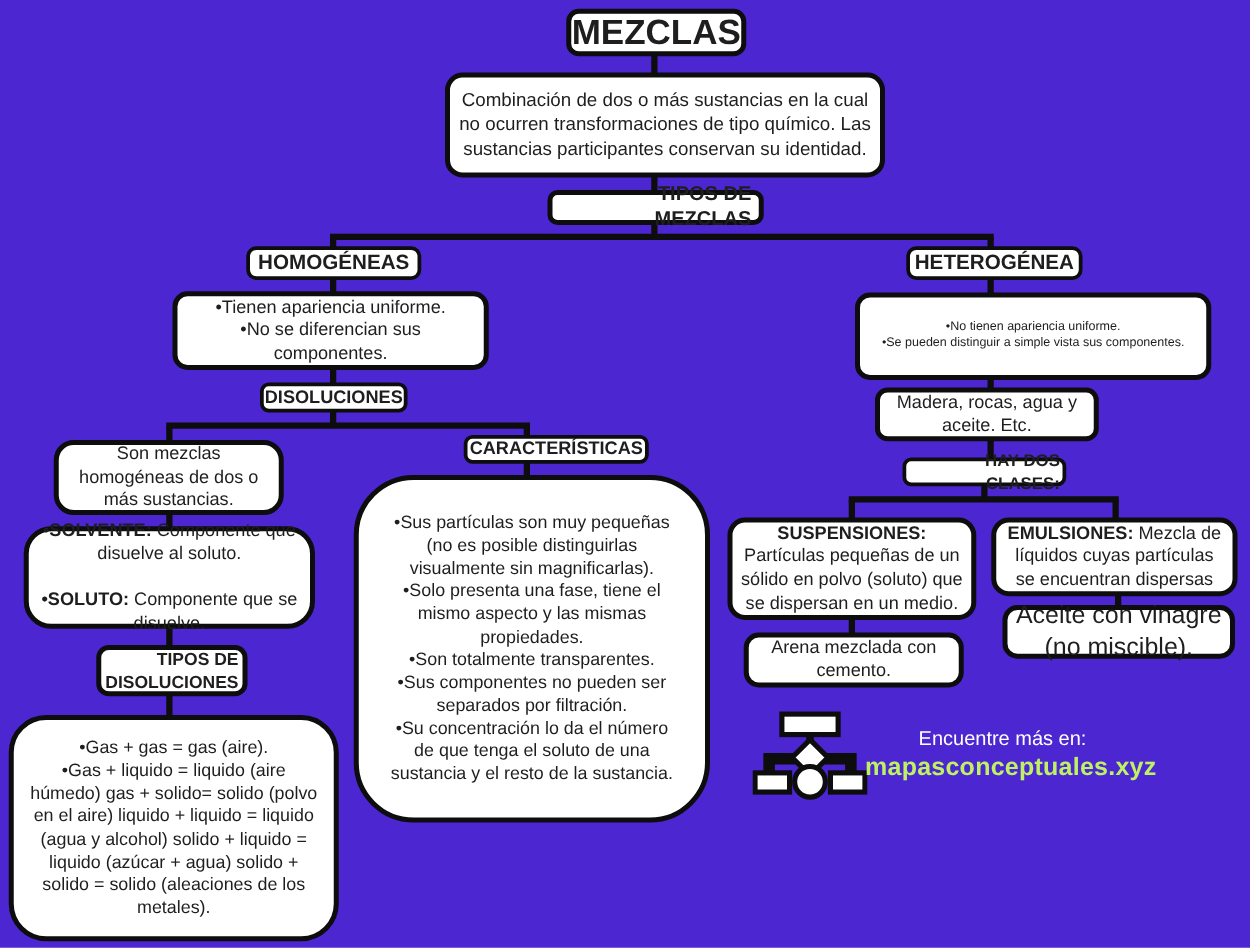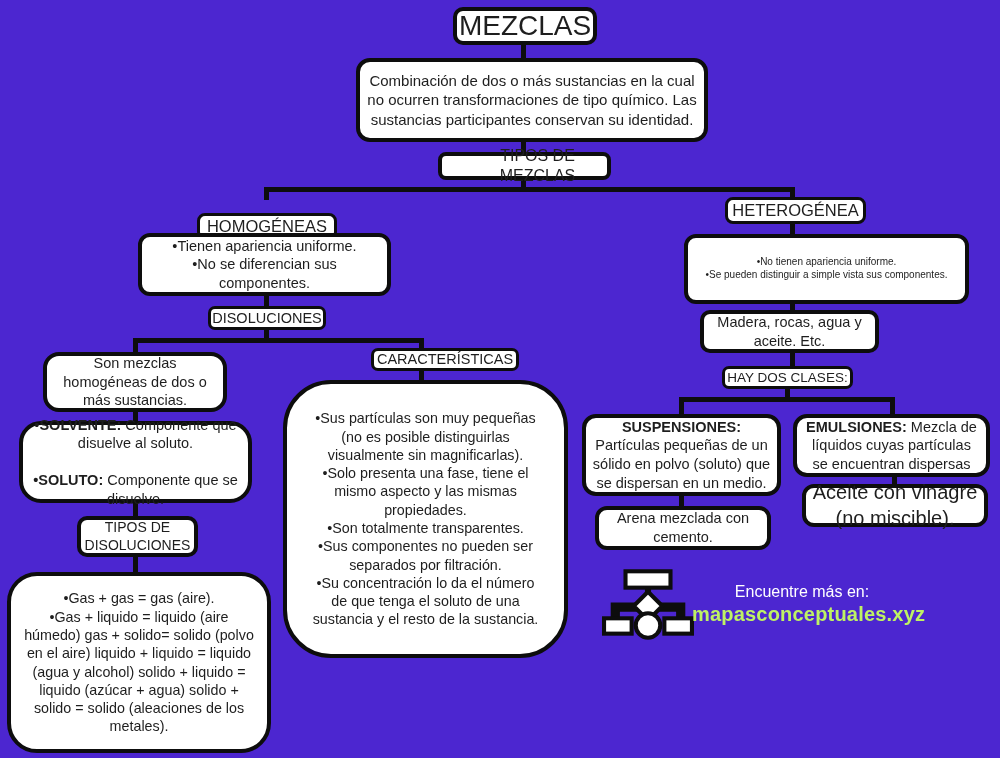--- a/index.html
+++ b/index.html
@@ -9,21 +9,21 @@
     position:relative; width:1000px; height:758px;
     background:#4c26d0; overflow:hidden;
   }
   .line { position:absolute; background:#0d0d0d; }
   .box {
     position:absolute; background:#ffffff; border:4px solid #0d0d0d;
     display:flex; align-items:center; justify-content:center;
     text-align:center; color:#1e1e1e; line-height:1.28;
     white-space:pre-line; padding:2px 6px;
   }
-  .hdr { font-weight:normal; white-space:pre-line; }
+  .hdr { font-weight:bold; white-space:pre-line;text-align:right; }
   .thin { border-width:3px; }
   b.term { font-weight:bold; }
   .bullets { width:100%; }
   .footer-text { position:absolute; text-align:center; line-height:1.25; }
   .footer-label { font-size:16px; color:#ffffff; }
   .footer-site { font-size:20px; font-weight:bold; color:#bef264; letter-spacing:0.2px; }
 </style>
 </head>
 <body>
 
@@ -54,21 +54,21 @@
   <div class="line" style="left:890px;top:400px;width:5px;height:16px;"></div>
   <div class="line" style="left:679px;top:494px;width:5px;height:14px;"></div>
   <div class="line" style="left:892px;top:475px;width:5px;height:11px;"></div>
 
   <div class="box hdr" style="left:453px;top:7px;width:144px;height:38px;border-radius:10px;font-size:28px;">MEZCLAS</div>
 
   <div class="box" style="left:356px;top:58px;width:352px;height:84px;border-radius:14px;font-size:15px;">Combinación de dos o más sustancias en la cual no ocurren transformaciones de tipo químico. Las sustancias participantes conservan su identidad.</div>
 
   <div class="box hdr" style="left:438px;top:152px;width:173px;height:28px;border-radius:8px;font-size:16px;padding-left:32px;">TIPOS DE MEZCLAS</div>
 
-  <div class="box hdr thin" style="left:197px;top:197px;width:140px;height:27px;border-radius:8px;font-size:16.5px;margin-top:16px;">HOMOGÉNEAS</div>
+  <div class="box hdr thin" style="left:197px;top:197px;width:140px;height:27px;border-radius:8px;font-size:16.5px;">HOMOGÉNEAS</div>
 
   <div class="box" style="left:138px;top:233px;width:253px;height:63px;border-radius:12px;font-size:14.5px;">•Tienen apariencia uniforme.
 •No se diferencian sus componentes.</div>
 
   <div class="box hdr thin" style="left:208px;top:306px;width:118px;height:24px;border-radius:7px;font-size:14.5px;">DISOLUCIONES</div>
 
   <div class="box" style="left:43px;top:352px;width:184px;height:60px;border-radius:16px;font-size:14.5px;">Son mezclas homogéneas de dos o más sustancias.</div>
 
   <div class="box" style="left:19px;top:421px;width:233px;height:82px;border-radius:22px;font-size:14.5px;">
     <div class="bullets">

